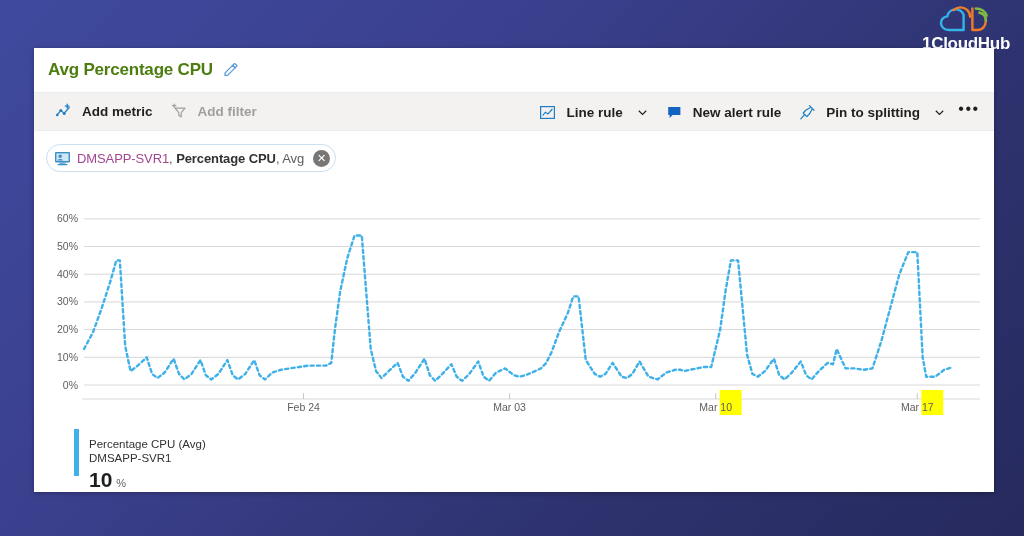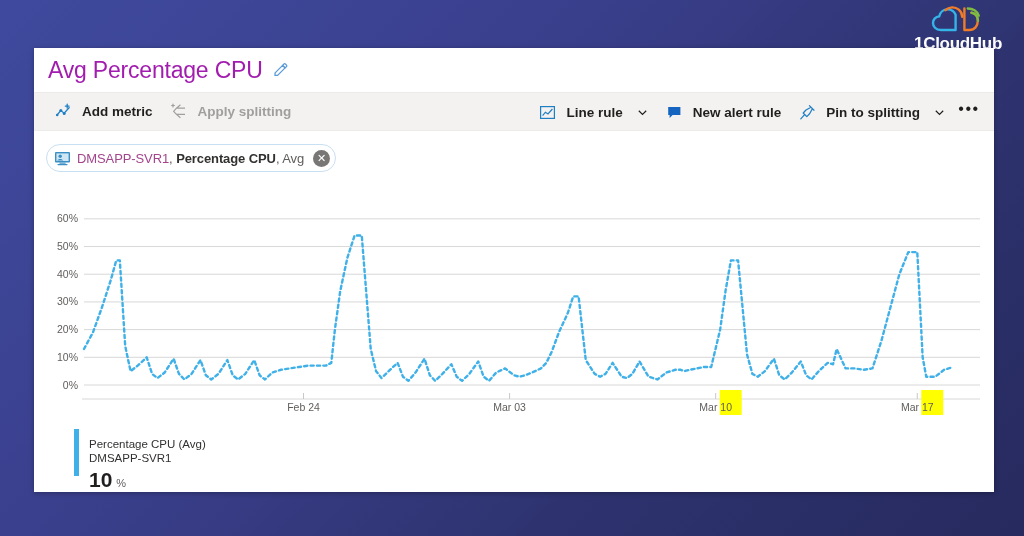--- a/index.html
+++ b/index.html
@@ -11,21 +11,21 @@
     font-family: "Liberation Sans", sans-serif;
   }
   body {
     background: linear-gradient(135deg, #3f4a9e 0%, #3a3f8c 38%, #2e3370 68%, #262a5e 100%);
     position: relative;
   }
 
   
   #brand {
     position: absolute;
-    top: 4px; right: 22px;
+    top: 4px; right: 14px;
     display: flex;
     flex-direction: column;
     align-items: center;
     gap: 1px;
   }
   #brand-mark { width: 54px; height: 30px; display:block; }
   #brand-text {
     color: #ffffff;
     font-size: 17px;
     font-weight: bold;
@@ -46,23 +46,23 @@
 
   
   #title-row {
     height: 44px;
     display: flex;
     align-items: center;
     padding: 0 0 0 14px;
     background: #ffffff;
   }
   #chart-title {
-    font-size: 23px;
-    font-weight: normal;
-    color: #a21caf;
+    font-size: 17px;
+    font-weight: bold;
+    color: #4d7c0f;
     letter-spacing: -0.2px;
   }
   #edit-icon { margin-left: 9px; display: flex; align-items: center; cursor: pointer; }
 
   
   #command-bar {
     height: 39px;
     background: #f3f2f1;
     border-top: 1px solid #edebe9;
     border-bottom: 1px solid #edebe9;
@@ -194,32 +194,30 @@
             <polyline points="2,12 5.8,7.6 9.2,10.2 14.5,4.2" fill="none" stroke="#1f7fc4" stroke-width="1.3"></polyline>
             <circle cx="5.8" cy="7.6" r="1.5" fill="#1f7fc4"></circle>
             <circle cx="9.2" cy="10.4" r="1.5" fill="#1f7fc4"></circle>
             <circle cx="2.2" cy="12" r="1.3" fill="#1f7fc4"></circle>
             <path d="M12.2 1.2 L12.2 5.0 M10.3 3.1 L14.1 3.1" stroke="#1f7fc4" stroke-width="1.3" stroke-linecap="round"></path>
           </svg>
         </span>
         <span>Add metric</span>
       </div>
 
-
       <div class="cmd disabled">
         <span class="cmd-ico">
           <svg width="17" height="17" viewBox="0 0 17 17">
-            <path d="M14 5.2 L5.5 5.2 L9.4 1.8 M14 5.2 L5.5 5.2" fill="none" stroke="#a19f9d" stroke-width="1.2" stroke-linejoin="round"></path>
-            <path d="M14 11.4 L5.5 11.4 L9.4 14.8" fill="none" stroke="#a19f9d" stroke-width="1.2" stroke-linejoin="round"></path>
-            <path d="M5.5 5.2 L2.6 8.3 L5.5 11.4" fill="none" stroke="#a19f9d" stroke-width="1.2" stroke-linejoin="round"></path>
-            <path d="M2.0 1.0 L2.0 4.0 M0.6 2.5 L3.4 2.5" stroke="#a19f9d" stroke-width="1.2" stroke-linecap="round"></path>
-          </svg>
-        </span>
-        <span>Apply splitting</span>
-      </div>
+            <path d="M4 5.2 L14 5.2 L10.2 9.6 L10.2 14 L7.8 12.3 L7.8 9.6 Z" fill="none" stroke="#a19f9d" stroke-width="1.2" stroke-linejoin="round"></path>
+            <path d="M3.2 1.0 L3.2 4.4 M1.5 2.7 L4.9 2.7" stroke="#a19f9d" stroke-width="1.2" stroke-linecap="round"></path>
+          </svg>
+        </span>
+        <span>Add filter</span>
+      </div>
+
     </div>
 
     <div id="cmd-right">
 
       <div class="cmd">
         <span class="cmd-ico">
           <svg width="17" height="17" viewBox="0 0 17 17">
             <rect x="1.6" y="2.6" width="13.8" height="11.8" fill="none" stroke="#1f7fc4" stroke-width="1.2"></rect>
             <polyline points="3.6,11.6 6.4,8.2 9.0,10.0 13.4,5.0" fill="none" stroke="#1f7fc4" stroke-width="1.2"></polyline>
           </svg>

